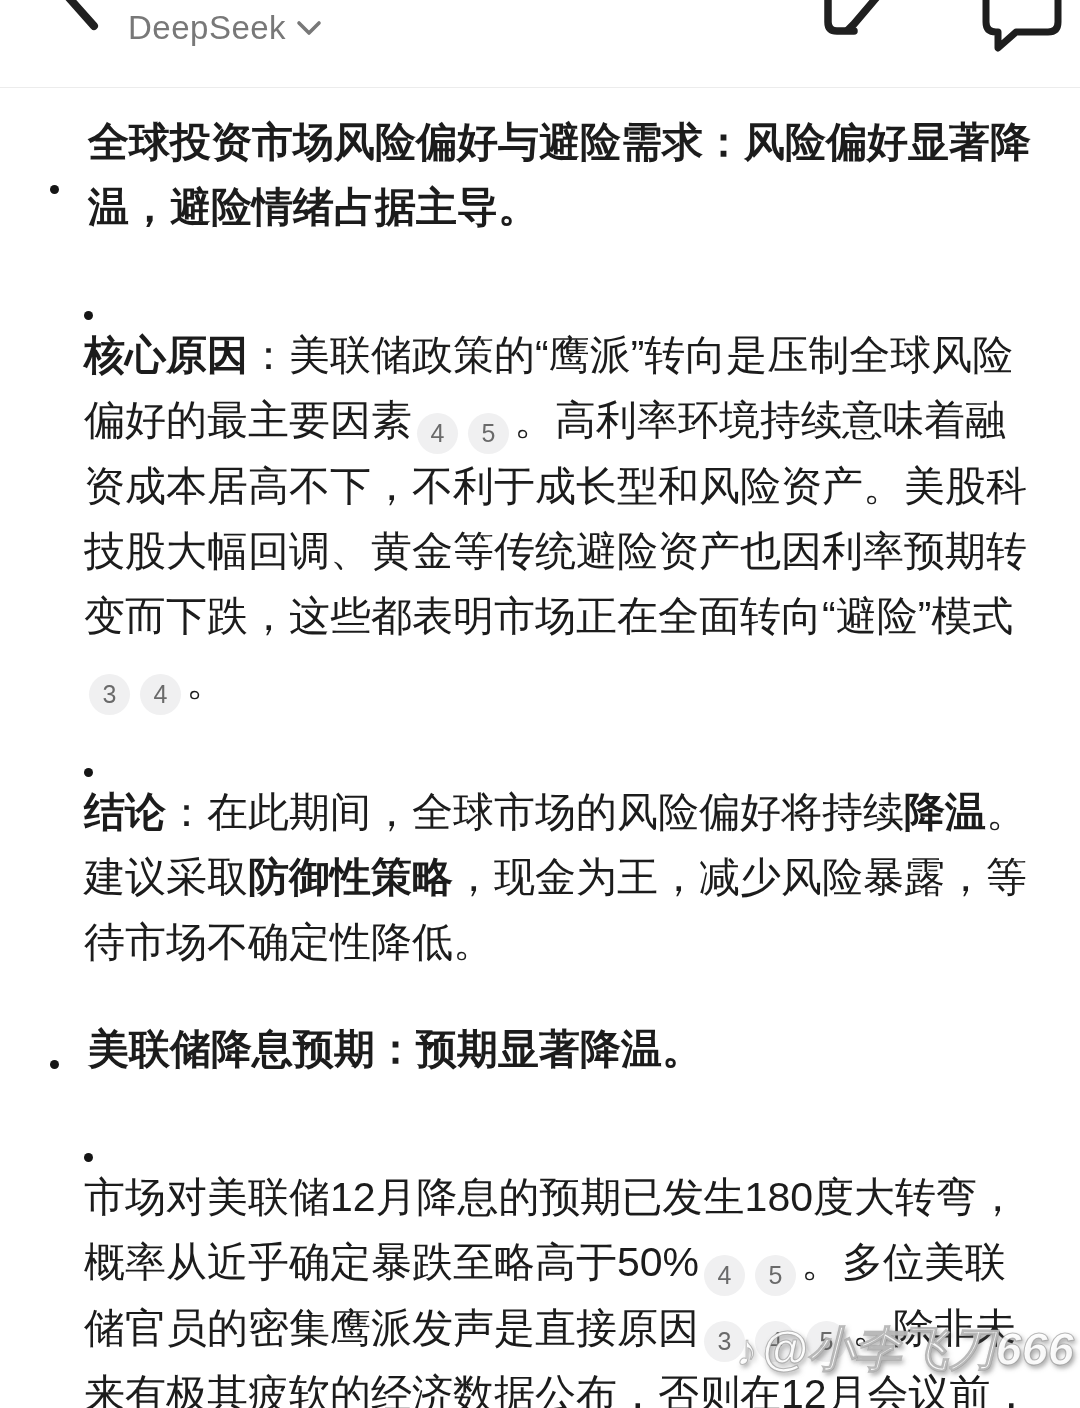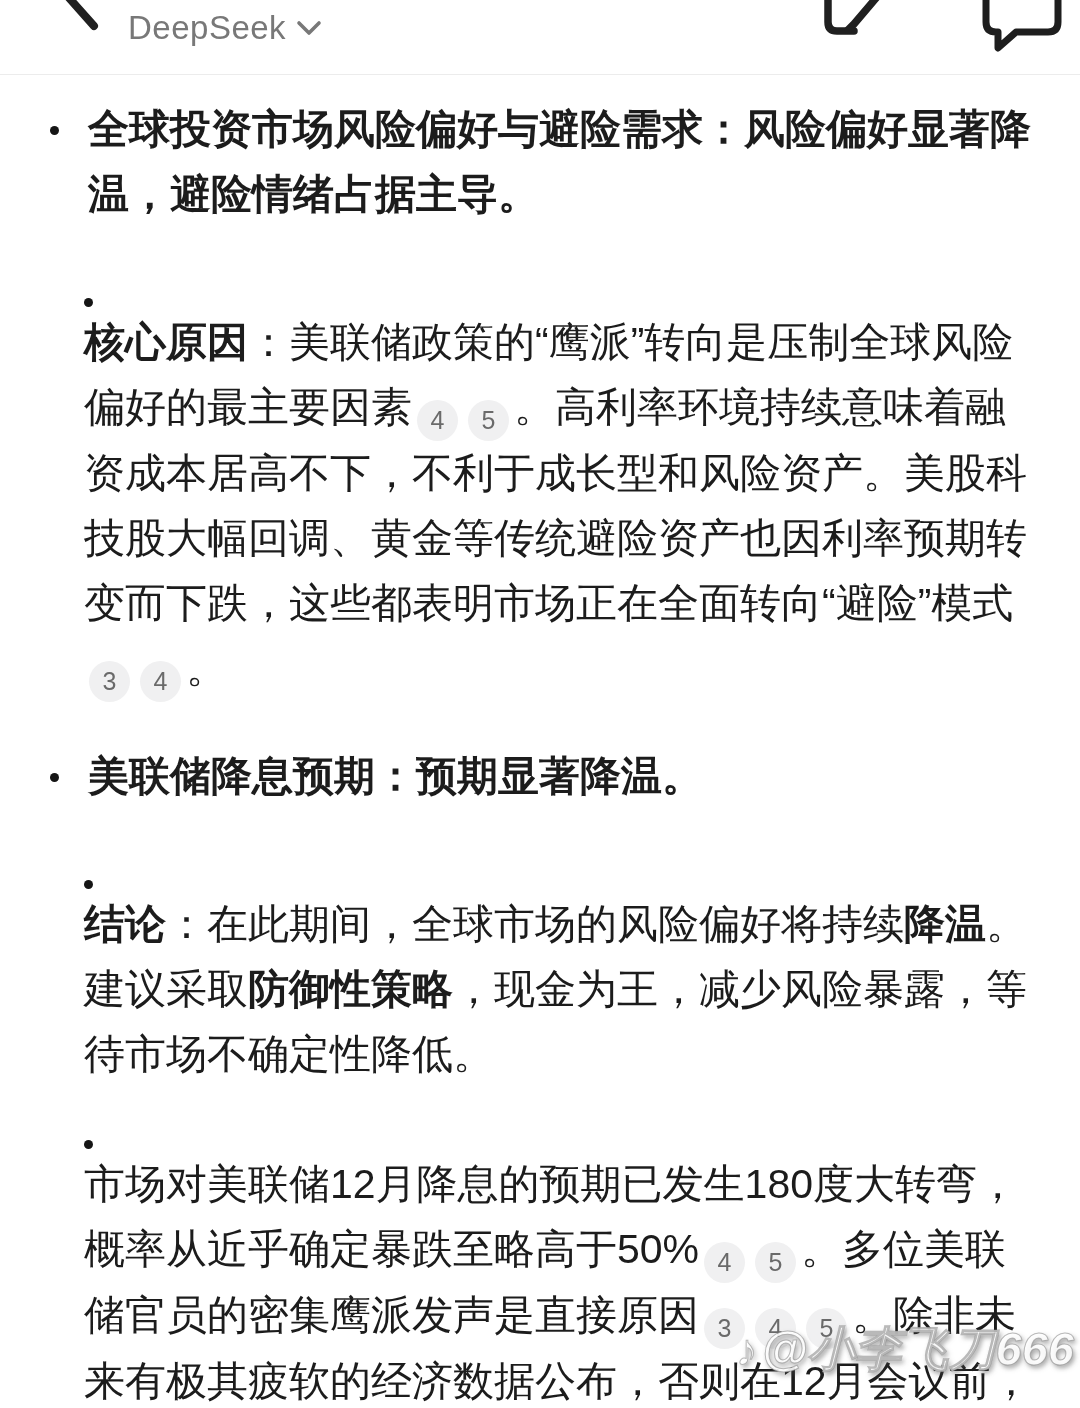--- a/index.html
+++ b/index.html
@@ -7,21 +7,21 @@
     width: 1080px; height: 1408px;
     overflow: hidden;
     background: #ffffff;
     font-family: "Liberation Sans", sans-serif;
   }
   .page { position: relative; width: 1080px; height: 1408px; background: #fff; }
 
   
   header {
     position: relative;
-    height: 75px;
+    height: 88px;
     border-bottom: 1px solid #ececec;
     background: #fff;
   }
   .back-svg { position: absolute; left: 58px; top: -12px; }
   .model-selector {
     position: absolute; left: 128px; top: 0;
     height: 56px;
     display: flex; align-items: center; gap: 10px;
     color: #787878;
     font-size: 33px;
@@ -34,21 +34,21 @@
 
   
   main {
     padding: 22px 45px 0 0;
     color: var(--text, #1c1c1c);
     font-size: 41px;
     line-height: 65px;
   }
   .li { display: flex; }
   .li + .li { margin-top: 24px; }
-  .li.l1 { margin-top: 42px; padding-left: 50px; }
+  .li.l1 { margin-top: 42px; padding-left: 50px; align-items: center; }
   .li.l1:first-child { margin-top: 0; }
   .li.l2 { padding-left: 84px; flex-direction: column; }
   .li.l1 + .li.l2 { margin-top: 42px; }
   .dot { flex: 0 0 38px; }
   .l2 .dot { flex: 0 0 41px; }
   .dot::before {
     content: "";
     display: block;
     width: 9px; height: 9px;
     border-radius: 50%;
@@ -117,27 +117,27 @@
 
   <main id="response">
       <div class="li l1">
         <span class="dot"></span>
         <div class="txt"><span class="b">全球投资市场风险偏好与避险需求：风险偏好显著降温，避险情绪占据主导。</span></div>
       </div>
       <div class="li l2">
         <span class="dot"></span>
         <div class="txt"><span class="b">核心原因</span><span>：美联储政策的“鹰派”转向是压制全球风险偏好的最主要因素</span><span class="badge">4</span><span class="badge">5</span><span>。高利率环境持续意味着融资成本居高不下，不利于成长型和风险资产。美股科技股大幅回调、黄金等传统避险资产也因利率预期转变而下跌，这些都表明市场正在全面转向“避险”模式</span><span class="badge">3</span><span class="badge">4</span><span>。</span></div>
       </div>
+      <div class="li l2">
+        <span class="dot"></span>
+        <div class="txt"><span class="b">结论</span><span>：在此期间，全球市场的风险偏好将持续</span><span class="b">降温</span><span>。建议采取</span><span class="b">防御性策略</span><span>，现金为王，减少风险暴露，等待市场不确定性降低。</span></div>
+      </div>
       <div class="li l1">
         <span class="dot"></span>
         <div class="txt"><span class="b">美联储降息预期：预期显著降温。</span></div>
-      </div>
-      <div class="li l2">
-        <span class="dot"></span>
-        <div class="txt"><span class="b">结论</span><span>：在此期间，全球市场的风险偏好将持续</span><span class="b">降温</span><span>。建议采取</span><span class="b">防御性策略</span><span>，现金为王，减少风险暴露，等待市场不确定性降低。</span></div>
       </div>
       <div class="li l2">
         <span class="dot"></span>
         <div class="txt"><span>市场对美联储12月降息的预期已发生180度大转弯，概率从近乎确定暴跌至略高于50%</span><span class="badge">4</span><span class="badge">5</span><span>。多位美联储官员的密集鹰派发声是直接原因</span><span class="badge">3</span><span class="badge">4</span><span class="badge">5</span><span>。除非未来有极其疲软的经济数据公布，否则在12月会议前，市场对美联储的政策预期很难再度转向鸽派。</span></div>
       </div>
     </main>
 
   <div class="watermark">
     <span class="note">♪</span>
     <span>@小李飞刀666</span>

